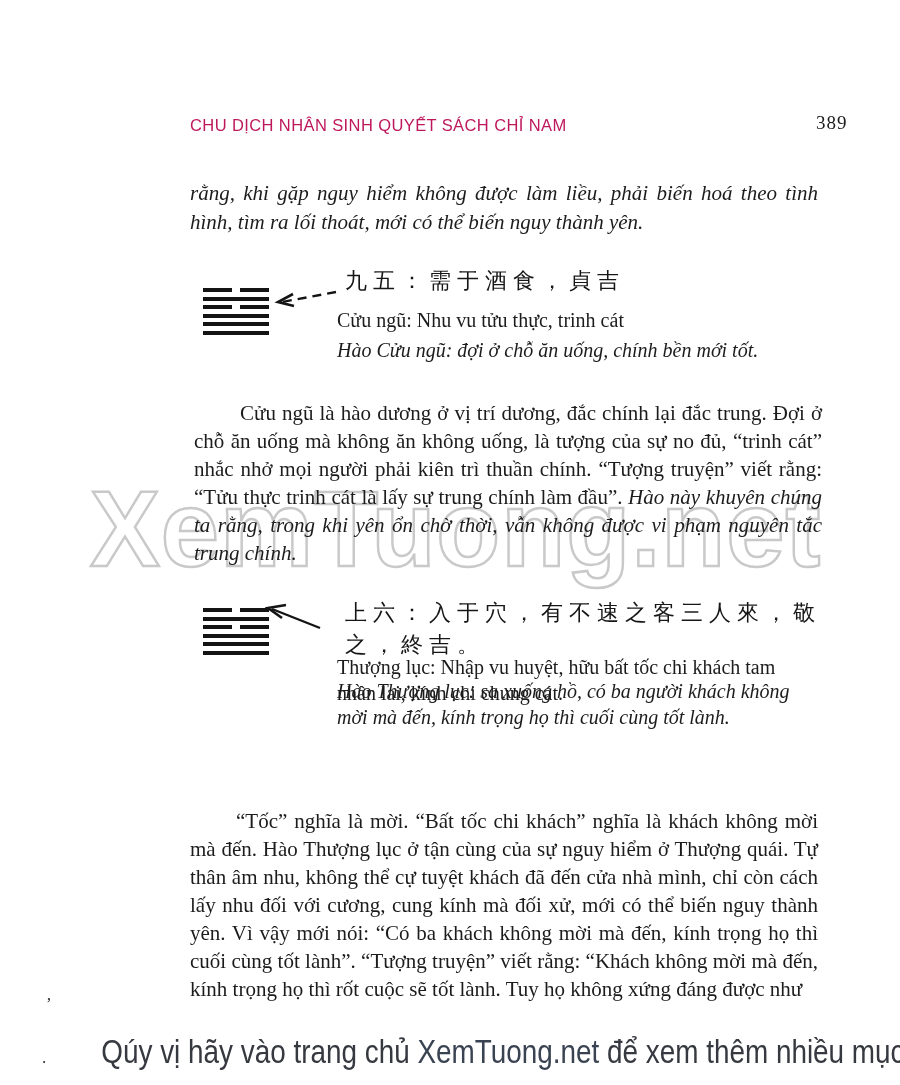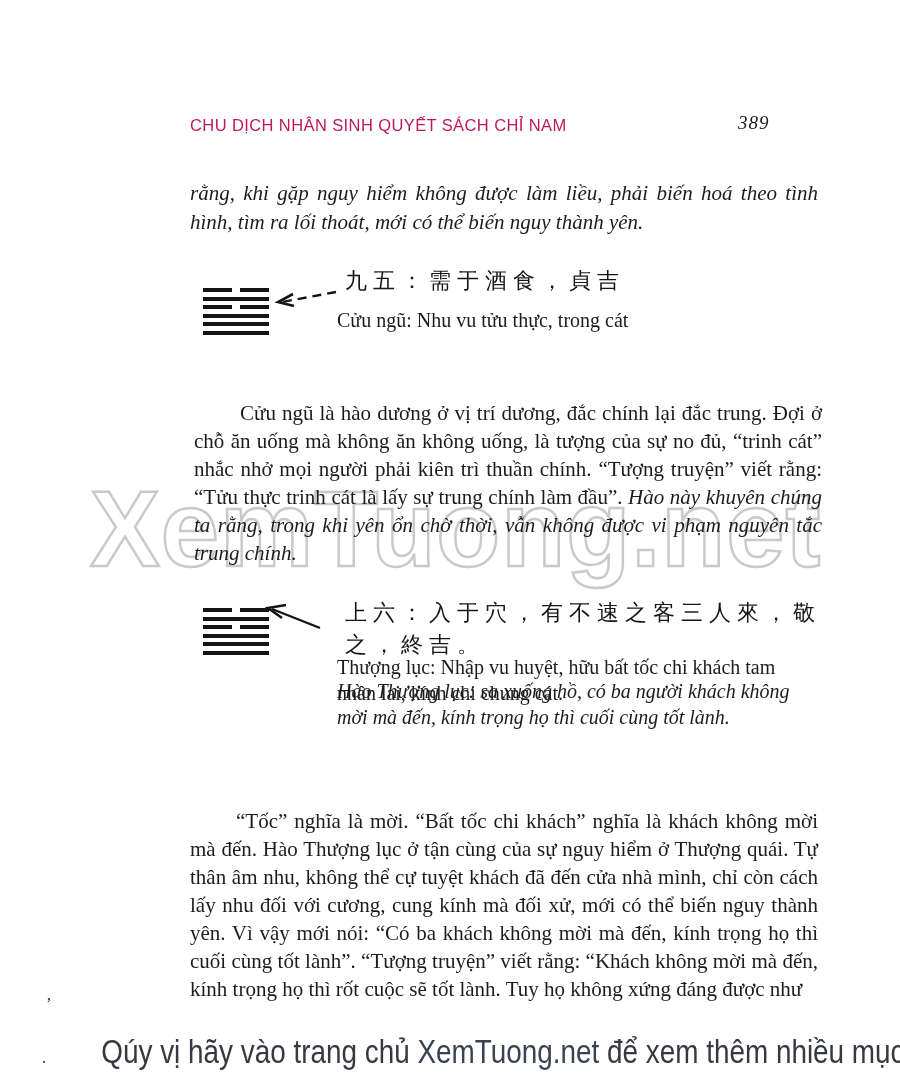--- a/index.html
+++ b/index.html
@@ -7,21 +7,21 @@
     position:relative;width:900px;height:1085px;background:#ffffff;
     overflow:hidden;font-family:"Liberation Serif", serif;color:#1c1c1c;
   }
   .abs{position:absolute;}
   .z2{z-index:2;}
   
   .hdr-title{
     left:190px;top:116px;font-family:"Liberation Sans", sans-serif;
     font-size:16.5px;letter-spacing:.4px;color:#be185d;font-weight:400;
   }
-  .page-num{left:738px;top:112px;font-size:19px;letter-spacing:1px;font-style:italic;}
+  .page-num{left:816px;top:112px;font-size:19px;letter-spacing:1px;}
   
   .intro{
     left:190px;top:179px;width:628px;font-style:italic;font-size:21px;
     line-height:29px;text-align:justify;
   }
   
   .hexagram{width:66px;}
   .hexline{height:4px;background:#141414;margin-bottom:4.6px;}
   .hexline.broken{background:none;display:flex;justify-content:space-between;}
   .hexline.broken span{display:block;width:44%;height:4px;background:#141414;}
@@ -95,21 +95,22 @@
       <div class="hexline solid"></div>
       <div class="hexline solid"></div>
     </div>
 
   <svg class="abs arrow-svg z2" style="left:266px;top:287px;" width="72" height="26" viewBox="0 0 72 26">
     <path d="M70 5 L16 15" stroke="#141414" stroke-width="2.4" fill="none" stroke-dasharray="9 6"></path>
     <path d="M27 7 L12 15 L28 19" stroke="#141414" stroke-width="2.6" fill="none"></path>
   </svg>
 
   <div class="abs cjk s1-cjk z2">九五：需于酒食，貞吉</div>
-  <div class="abs translit s1-translit z2">Cửu ngũ: Nhu vu tửu thực, trong cát</div>
+  <div class="abs translit s1-translit z2">Cửu ngũ: Nhu vu tửu thực, trinh cát</div>
+  <div class="abs transl s1-transl z2">Hào Cửu ngũ: đợi ở chỗ ăn uống, chính bền mới tốt.</div>
 
   <p class="abs commentary c1 z2" style="margin:4px;">
     <span>Cửu ngũ là hào dương ở vị trí dương, đắc chính lại đắc trung. Đợi ở chỗ ăn uống mà không ăn không uống, là tượng của sự no đủ, “trinh cát” nhắc nhở mọi người phải kiên trì thuần chính. “Tượng truyện” viết rằng: “Tửu thực trinh cát là lấy sự trung chính làm đầu”. </span><span class="it">Hào này khuyên chúng ta rằng,  trong khi yên ổn chờ thời, vẫn không được vi phạm nguyên tắc trung chính.</span>
   </p>
 
   <div class="abs hexagram hex2 z2">
       <div class="hexline broken">
         <span></span>
         <span></span>
       </div>

